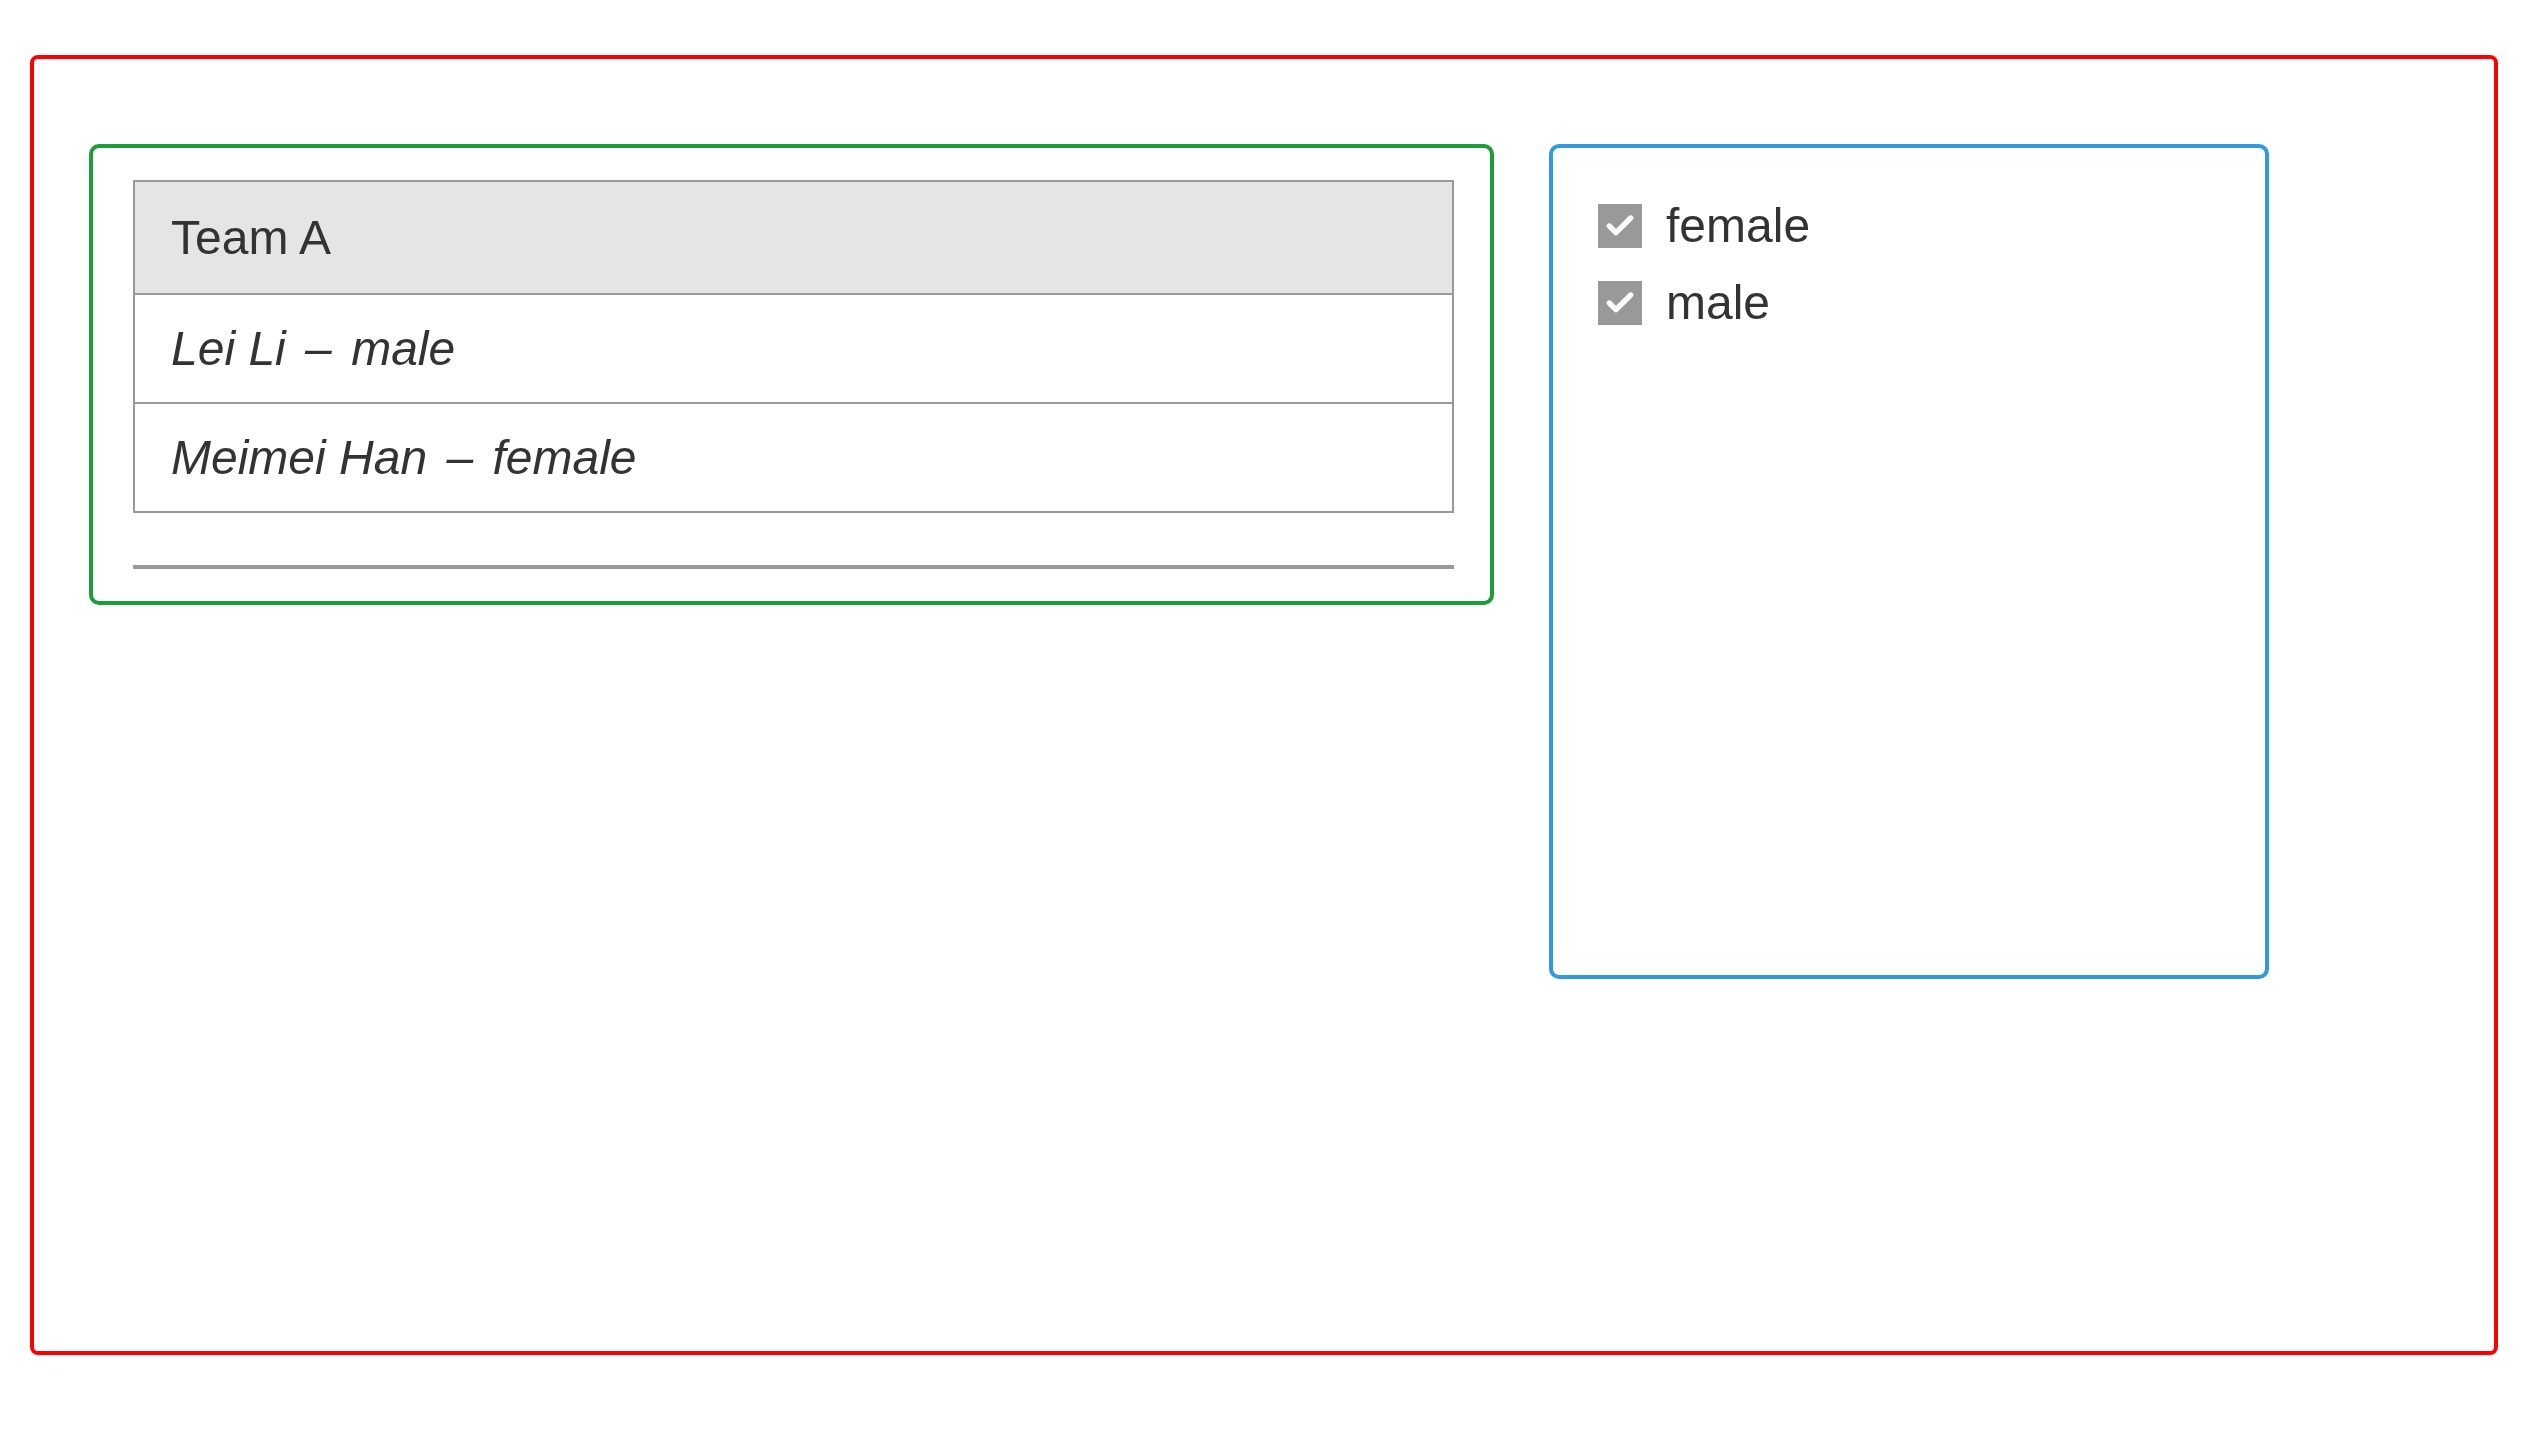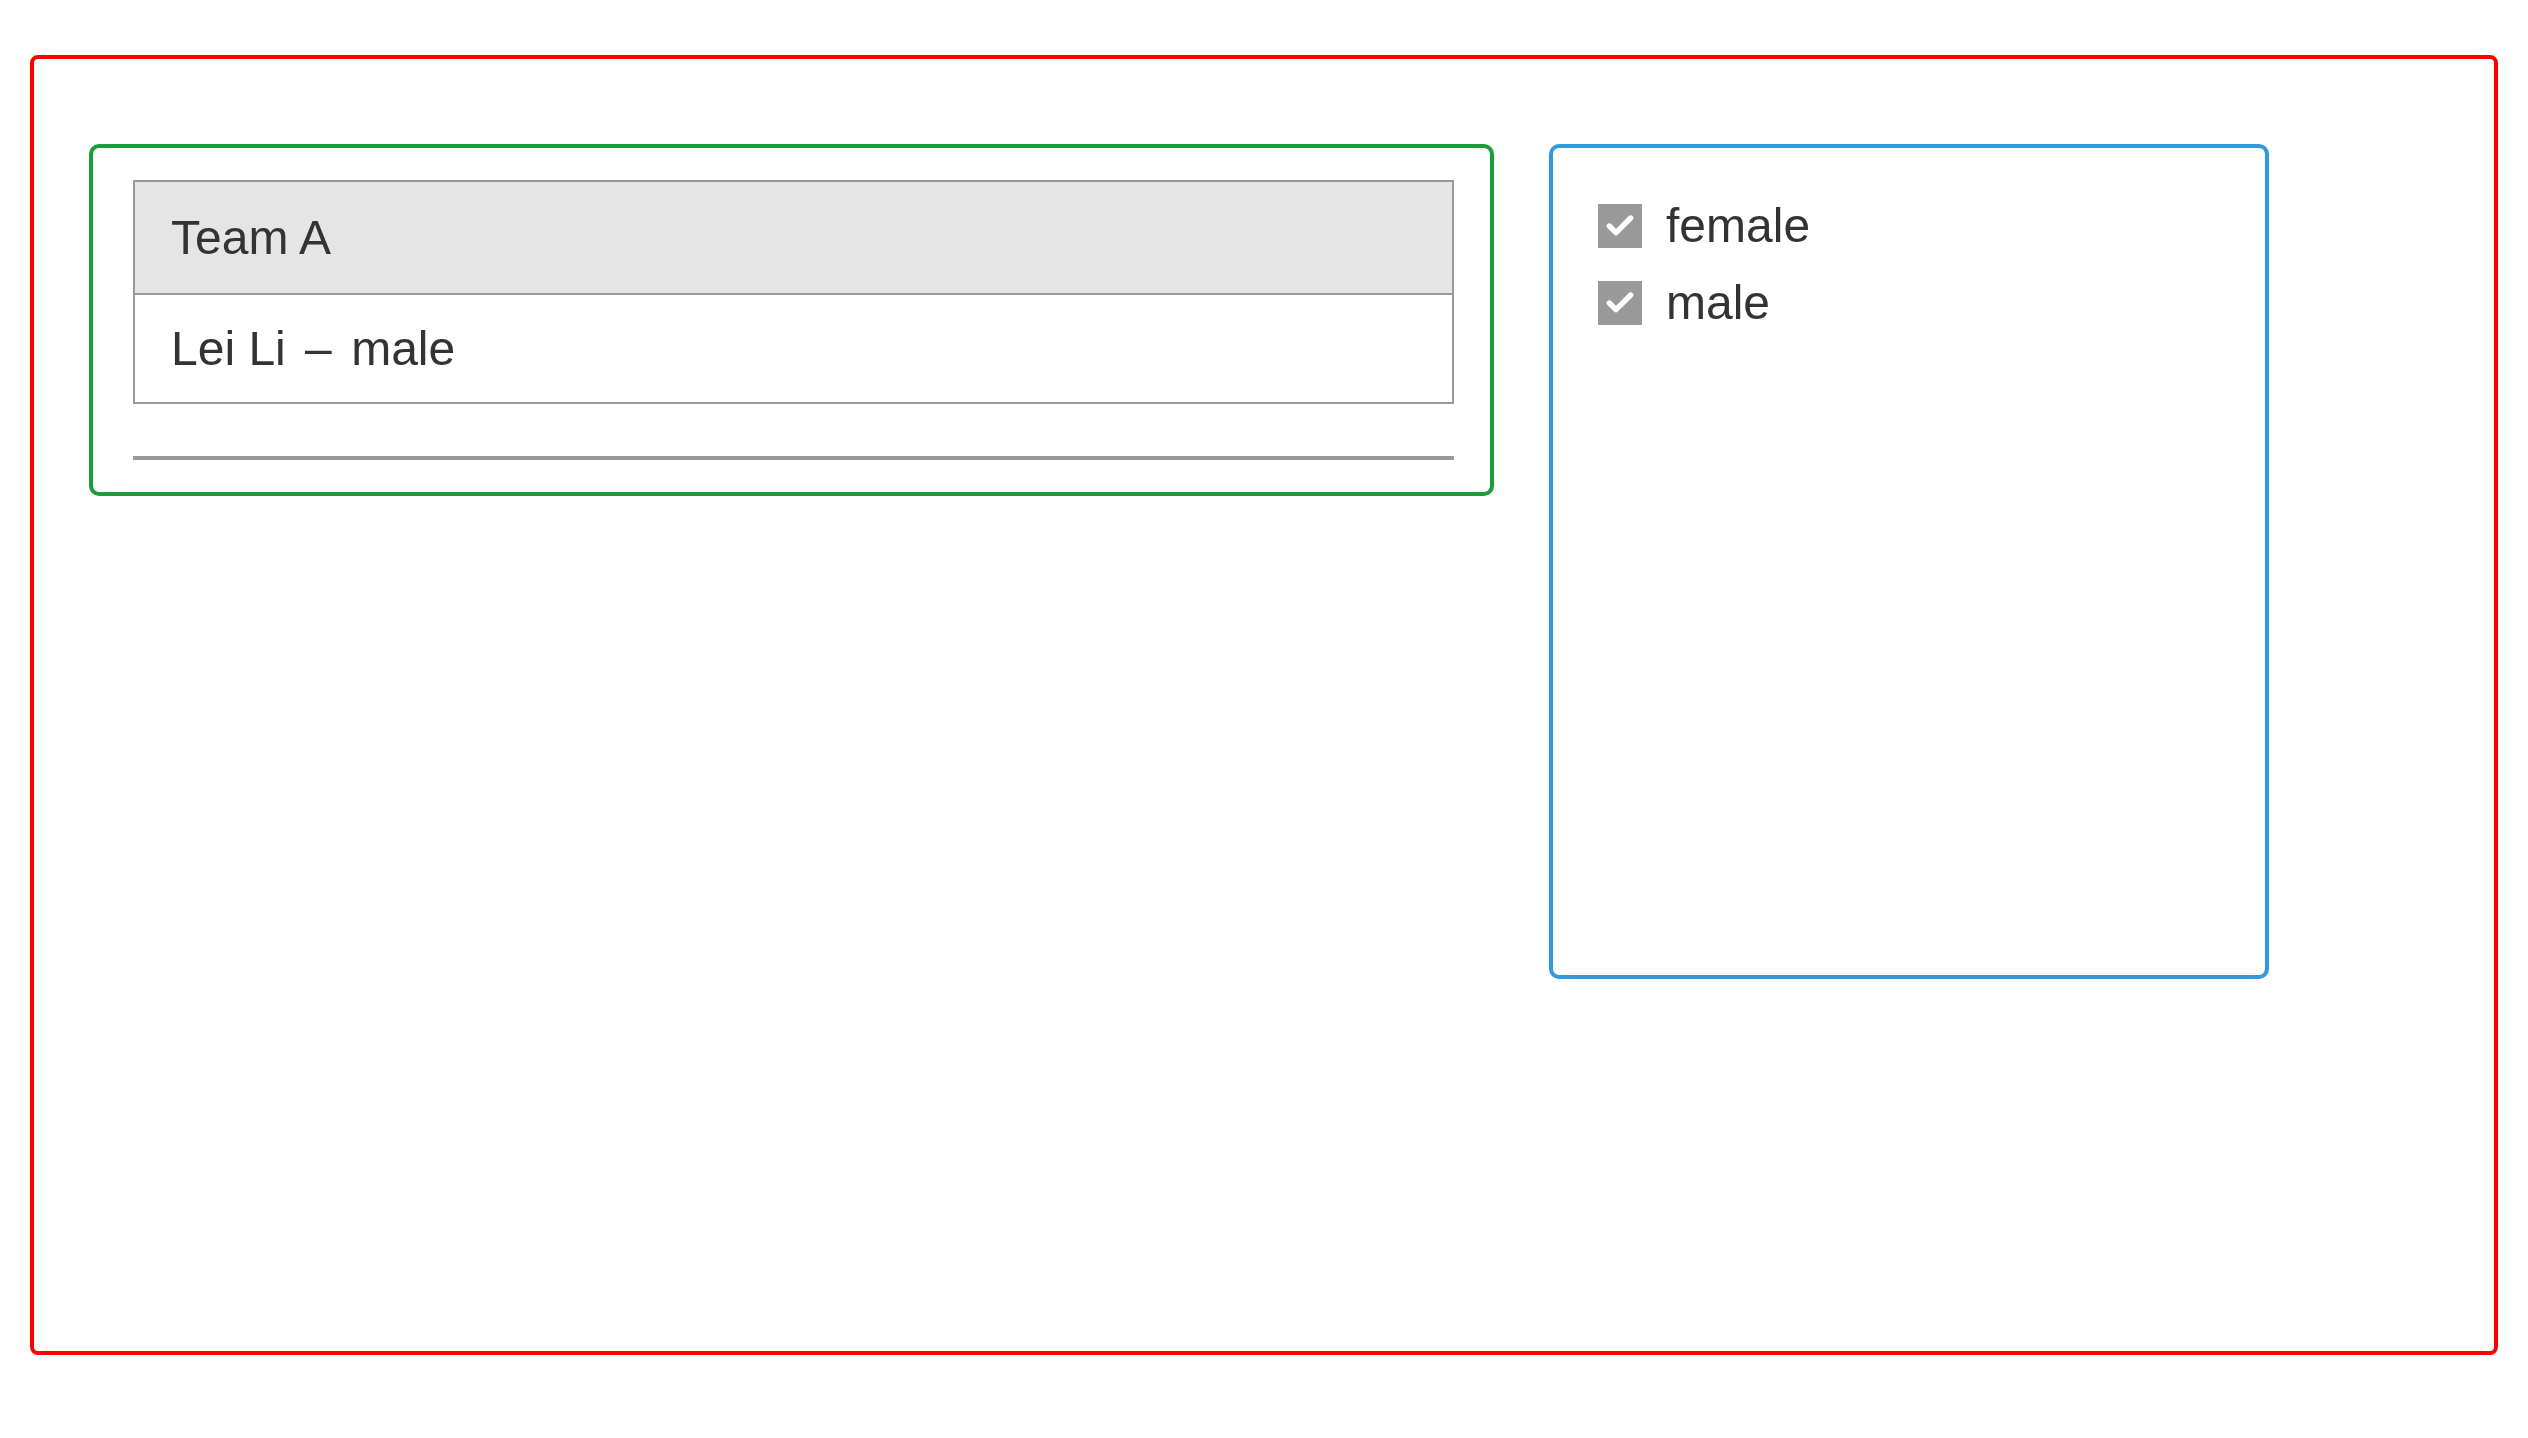--- a/index.html
+++ b/index.html
@@ -42,20 +42,21 @@
       font-size: 48px;
       color: #333;
       border-bottom: 2px solid #999;
     }
     .team-row {
       padding: 26px 36px;
       font-size: 48px;
       color: #333;
       border-bottom: 2px solid #999;
       background: #fff;
+      font-style: italic;
     }
     .team-row:last-child {
       border-bottom: none;
     }
     .blue-panel {
       border: 4px solid #3399dd;
       border-radius: 10px;
       padding: 50px 45px;
       width: 720px;
       height: 835px;
@@ -92,20 +93,25 @@
 
   <div class="green-panel">
 
     <div class="team-block">
       <div class="team-header">Team A</div>
       <div class="team-row">
         <span>Lei Li</span>
         <span class="sep">–</span>
         <span>male</span>
       </div>
+      <div class="team-row">
+        <span>Meimei Han</span>
+        <span class="sep">–</span>
+        <span>female</span>
+      </div>
     </div>
 
     <div class="team-block">
     </div>
 
   </div>
 
   <div class="blue-panel">
     <div class="filter-row">
       <span class="checkbox-icon">

